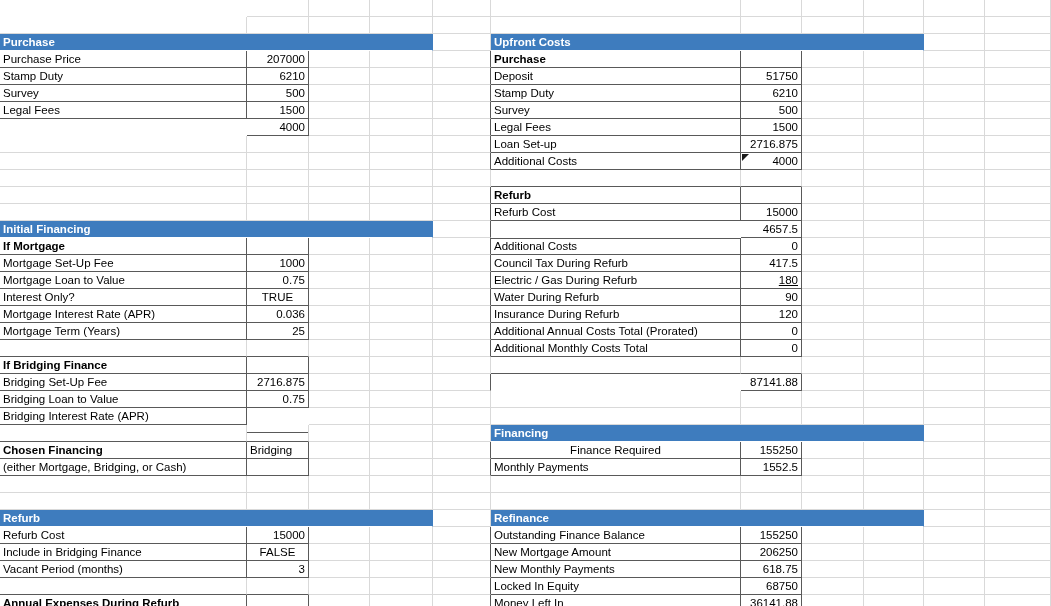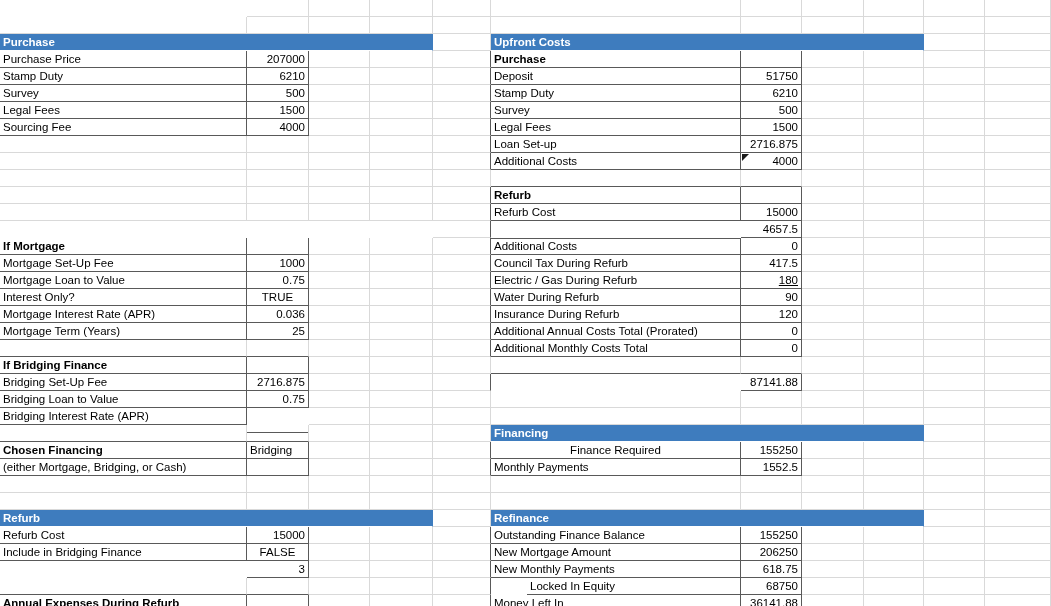--- a/index.html
+++ b/index.html
@@ -112,21 +112,20 @@
     <div class="cell al-r drt dbt" style="grid-area: 7 / 2;">1500</div>
     <div class="cell" style="grid-area: 7 / 3;"></div>
     <div class="cell" style="grid-area: 7 / 4;"></div>
     <div class="cell drt" style="grid-area: 7 / 5;"></div>
     <div class="cell drt dbt" style="grid-area: 7 / 6;">Survey</div>
     <div class="cell al-r drt dbt" style="grid-area: 7 / 7;">500</div>
     <div class="cell" style="grid-area: 7 / 8;"></div>
     <div class="cell" style="grid-area: 7 / 9;"></div>
     <div class="cell" style="grid-area: 7 / 10;"></div>
     <div class="cell" style="grid-area: 7 / 11;"></div>
-    <div class="cell drt dbt" style="grid-area: 8 / 1;">Sourcing Fee</div>
     <div class="cell al-r drt dbt" style="grid-area: 8 / 2;">4000</div>
     <div class="cell" style="grid-area: 8 / 3;"></div>
     <div class="cell" style="grid-area: 8 / 4;"></div>
     <div class="cell drt" style="grid-area: 8 / 5;"></div>
     <div class="cell drt dbt" style="grid-area: 8 / 6;">Legal Fees</div>
     <div class="cell al-r drt dbt" style="grid-area: 8 / 7;">1500</div>
     <div class="cell" style="grid-area: 8 / 8;"></div>
     <div class="cell" style="grid-area: 8 / 9;"></div>
     <div class="cell" style="grid-area: 8 / 10;"></div>
     <div class="cell" style="grid-area: 8 / 11;"></div>
@@ -178,20 +177,21 @@
     <div class="cell" style="grid-area: 13 / 2;"></div>
     <div class="cell" style="grid-area: 13 / 3;"></div>
     <div class="cell" style="grid-area: 13 / 4;"></div>
     <div class="cell drt" style="grid-area: 13 / 5;"></div>
     <div class="cell drt dbt" style="grid-area: 13 / 6;">Refurb Cost</div>
     <div class="cell al-r drt dbt" style="grid-area: 13 / 7;">15000</div>
     <div class="cell" style="grid-area: 13 / 8;"></div>
     <div class="cell" style="grid-area: 13 / 9;"></div>
     <div class="cell" style="grid-area: 13 / 10;"></div>
     <div class="cell" style="grid-area: 13 / 11;"></div>
+    <div class="cell hdr" style="grid-area: 14 / 1 / auto / 5;">Initial Financing</div>
     <div class="cell drt" style="grid-area: 14 / 5;"></div>
     <div class="cell drt dbt" style="grid-area: 14 / 6; margin-top: 17px;">Interest During Refurb</div>
     <div class="cell al-r drt dbt" style="grid-area: 14 / 7;">4657.5</div>
     <div class="cell" style="grid-area: 14 / 8;"></div>
     <div class="cell" style="grid-area: 14 / 9;"></div>
     <div class="cell" style="grid-area: 14 / 10;"></div>
     <div class="cell" style="grid-area: 14 / 11;"></div>
     <div class="cell b drt dbt" style="grid-area: 15 / 1;">If Mortgage</div>
     <div class="cell drt dbt" style="grid-area: 15 / 2;"></div>
     <div class="cell" style="grid-area: 15 / 3;"></div>
@@ -384,36 +384,37 @@
     <div class="cell al-c drt dbt" style="grid-area: 33 / 2;">FALSE</div>
     <div class="cell" style="grid-area: 33 / 3;"></div>
     <div class="cell" style="grid-area: 33 / 4;"></div>
     <div class="cell drt" style="grid-area: 33 / 5;"></div>
     <div class="cell drt dbt" style="grid-area: 33 / 6;">New Mortgage Amount</div>
     <div class="cell al-r drt dbt" style="grid-area: 33 / 7;">206250</div>
     <div class="cell" style="grid-area: 33 / 8;"></div>
     <div class="cell" style="grid-area: 33 / 9;"></div>
     <div class="cell" style="grid-area: 33 / 10;"></div>
     <div class="cell" style="grid-area: 33 / 11;"></div>
+    <div class="cell drt dbt" style="grid-area: 34 / 1;">Vacant Period (months)</div>
     <div class="cell al-r drt dbt" style="grid-area: 34 / 2;">3</div>
     <div class="cell" style="grid-area: 34 / 3;"></div>
     <div class="cell" style="grid-area: 34 / 4;"></div>
     <div class="cell drt" style="grid-area: 34 / 5;"></div>
     <div class="cell drt dbt" style="grid-area: 34 / 6;">New Monthly Payments</div>
     <div class="cell al-r drt dbt" style="grid-area: 34 / 7;">618.75</div>
     <div class="cell" style="grid-area: 34 / 8;"></div>
     <div class="cell" style="grid-area: 34 / 9;"></div>
     <div class="cell" style="grid-area: 34 / 10;"></div>
     <div class="cell" style="grid-area: 34 / 11;"></div>
     <div class="cell dbt" style="grid-area: 35 / 1;"></div>
     <div class="cell dbt" style="grid-area: 35 / 2;"></div>
     <div class="cell" style="grid-area: 35 / 3;"></div>
     <div class="cell" style="grid-area: 35 / 4;"></div>
     <div class="cell drt" style="grid-area: 35 / 5;"></div>
-    <div class="cell drt dbt" style="grid-area: 35 / 6; margin-left: 36px;">Locked In Equity</div>
+    <div class="cell drt dbt" style="grid-area: 35 / 6;">Locked In Equity</div>
     <div class="cell al-r drt dbt" style="grid-area: 35 / 7;">68750</div>
     <div class="cell" style="grid-area: 35 / 8;"></div>
     <div class="cell" style="grid-area: 35 / 9;"></div>
     <div class="cell" style="grid-area: 35 / 10;"></div>
     <div class="cell" style="grid-area: 35 / 11;"></div>
     <div class="cell b drt dbt" style="grid-area: 36 / 1;">Annual Expenses During Refurb</div>
     <div class="cell drt dbt" style="grid-area: 36 / 2;"></div>
     <div class="cell" style="grid-area: 36 / 3;"></div>
     <div class="cell" style="grid-area: 36 / 4;"></div>
     <div class="cell drt" style="grid-area: 36 / 5;"></div>

